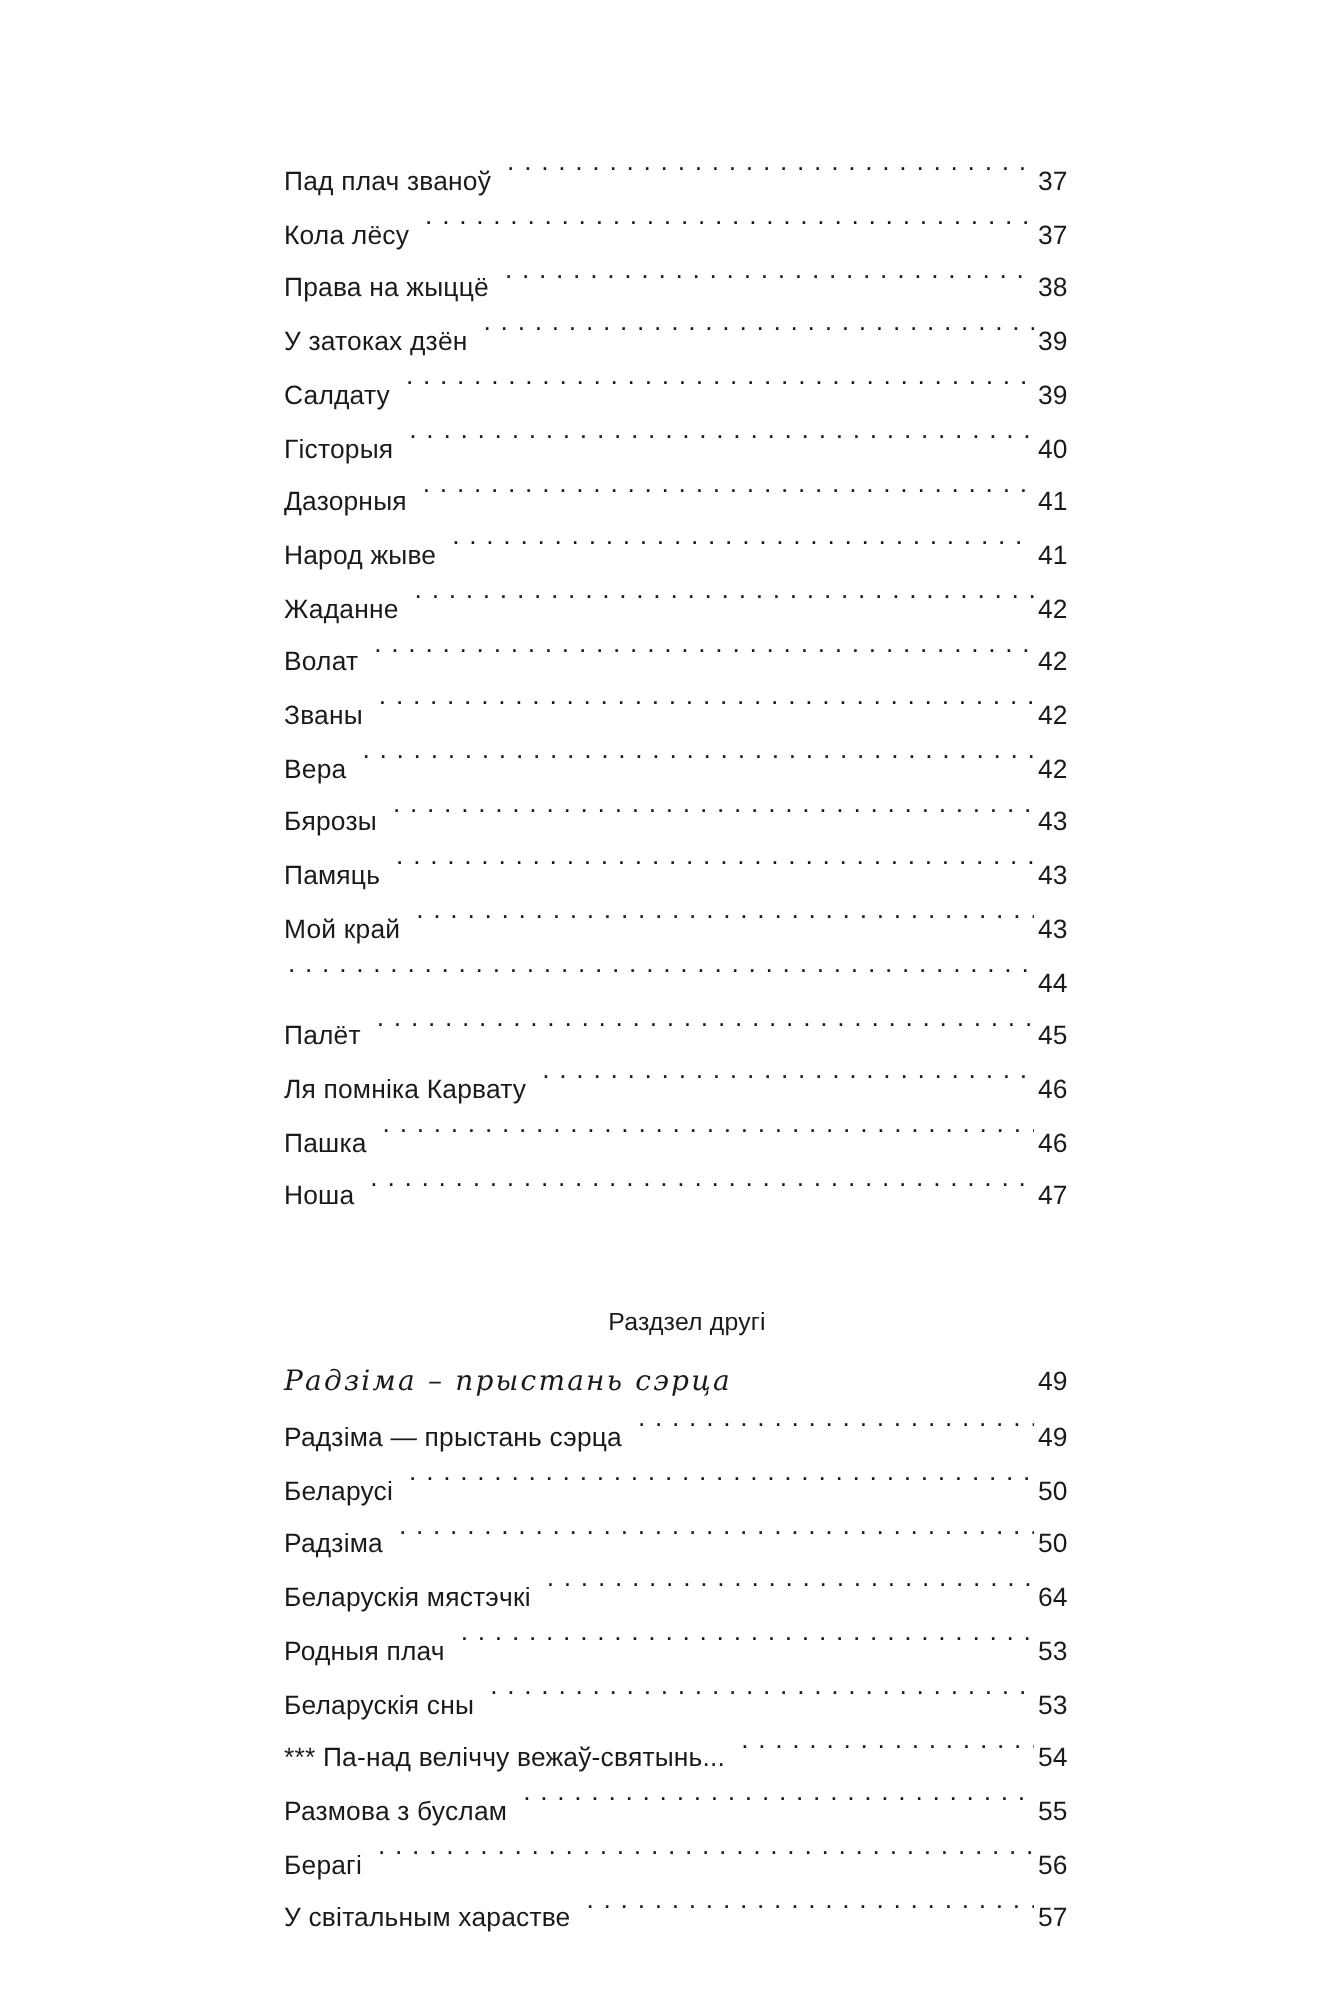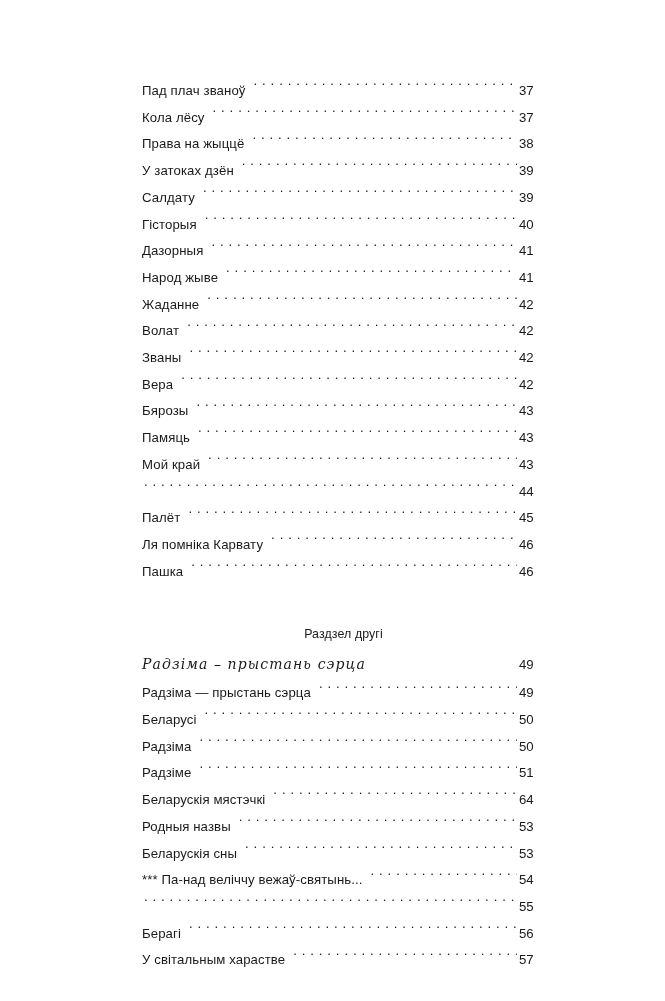--- a/index.html
+++ b/index.html
@@ -185,20 +185,25 @@
       <li class="toc-entry">
         <span class="toc-title">Ля помніка Карвату</span>
         <span class="toc-dots"></span>
         <span class="toc-page">46</span>
       </li>
       <li class="toc-entry">
         <span class="toc-title">Пашка</span>
         <span class="toc-dots"></span>
         <span class="toc-page">46</span>
       </li>
+      <li class="toc-entry">
+        <span class="toc-title">Ноша</span>
+        <span class="toc-dots"></span>
+        <span class="toc-page">47</span>
+      </li>
     </ul>
 
   <div class="section-gap"></div>
 
   <div class="section-label">Раздзел другі</div>
 
   <div class="toc-entry section-heading-entry">
     <span class="section-heading-title">Радзіма – прыстань сэрца</span>
     <span class="toc-dots"></span>
     <span class="toc-page">49</span>
@@ -214,45 +219,41 @@
         <span class="toc-title">Беларусі</span>
         <span class="toc-dots"></span>
         <span class="toc-page">50</span>
       </li>
       <li class="toc-entry">
         <span class="toc-title">Радзіма</span>
         <span class="toc-dots"></span>
         <span class="toc-page">50</span>
       </li>
       <li class="toc-entry">
-        <span class="toc-title">Радзіме</span>
-        <span class="toc-dots"></span>
-        <span class="toc-page">51</span>
-      </li>
-      <li class="toc-entry">
         <span class="toc-title">Беларускія мястэчкі</span>
         <span class="toc-dots"></span>
         <span class="toc-page">64</span>
       </li>
       <li class="toc-entry">
-        <span class="toc-title">Родныя назвы</span>
+        <span class="toc-title">Родныя плач</span>
         <span class="toc-dots"></span>
         <span class="toc-page">53</span>
       </li>
       <li class="toc-entry">
         <span class="toc-title">Беларускія сны</span>
         <span class="toc-dots"></span>
         <span class="toc-page">53</span>
       </li>
       <li class="toc-entry">
         <span class="toc-title">*** Па-над веліччу вежаў-святынь...</span>
         <span class="toc-dots"></span>
         <span class="toc-page">54</span>
       </li>
       <li class="toc-entry">
+        <span class="toc-title">Размова з буслам</span>
         <span class="toc-dots"></span>
         <span class="toc-page">55</span>
       </li>
       <li class="toc-entry">
         <span class="toc-title">Берагі</span>
         <span class="toc-dots"></span>
         <span class="toc-page">56</span>
       </li>
       <li class="toc-entry">
         <span class="toc-title">У світальным харастве</span>

